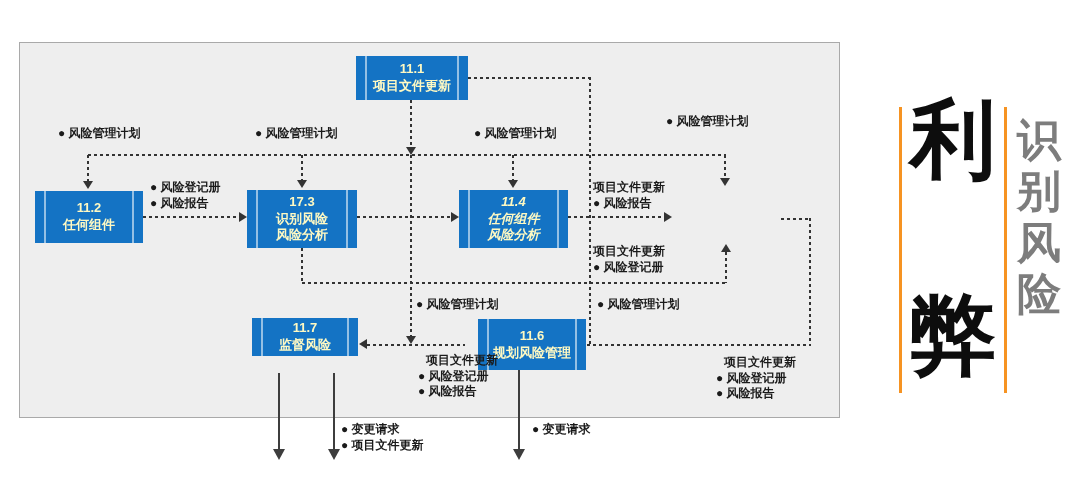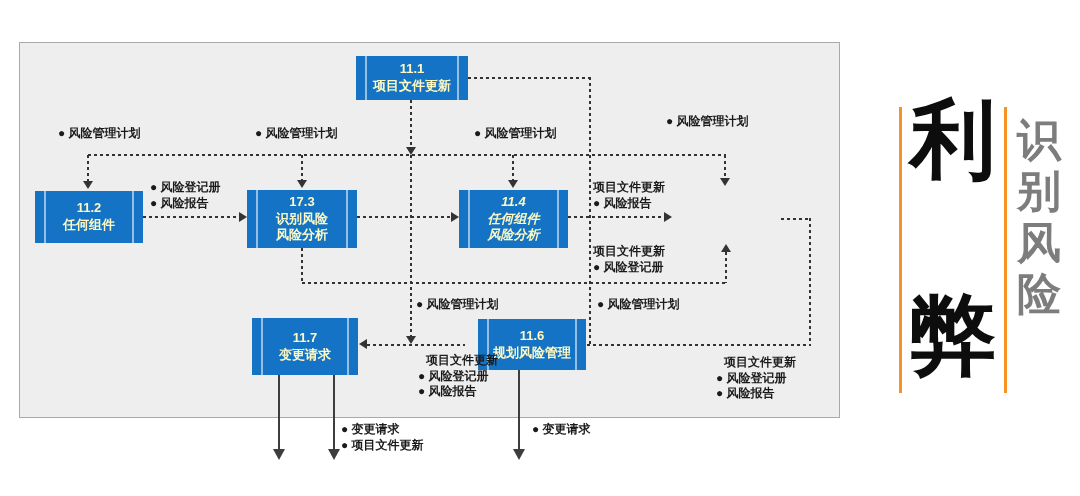--- a/index.html
+++ b/index.html
@@ -108,23 +108,23 @@
   </div>
   <div class="pbox" style="left:459px;top:190px;width:109px;height:58px;font-style:italic;">
     <span>11.4</span>
     <span>任何组件</span>
     <span>风险分析</span>
   </div>
   <div class="pbox" style="left:478px;top:319px;width:108px;height:51px;">
     <span>11.6</span>
     <span>规划风险管理</span>
   </div>
-  <div class="pbox" style="left:252px;top:318px;width:106px;height:57px;">
+  <div class="pbox" style="left:252px;top:318px;width:106px;height:38px;">
     <span>11.7</span>
-    <span>变更请求</span>
+    <span>监督风险</span>
   </div>
 
   <div class="lbl" style="left:58px;top:126px;">
     <div>● 风险管理计划</div>
   </div>
   <div class="lbl" style="left:255px;top:126px;">
     <div>● 风险管理计划</div>
   </div>
   <div class="lbl" style="left:474px;top:126px;">
     <div>● 风险管理计划</div>

